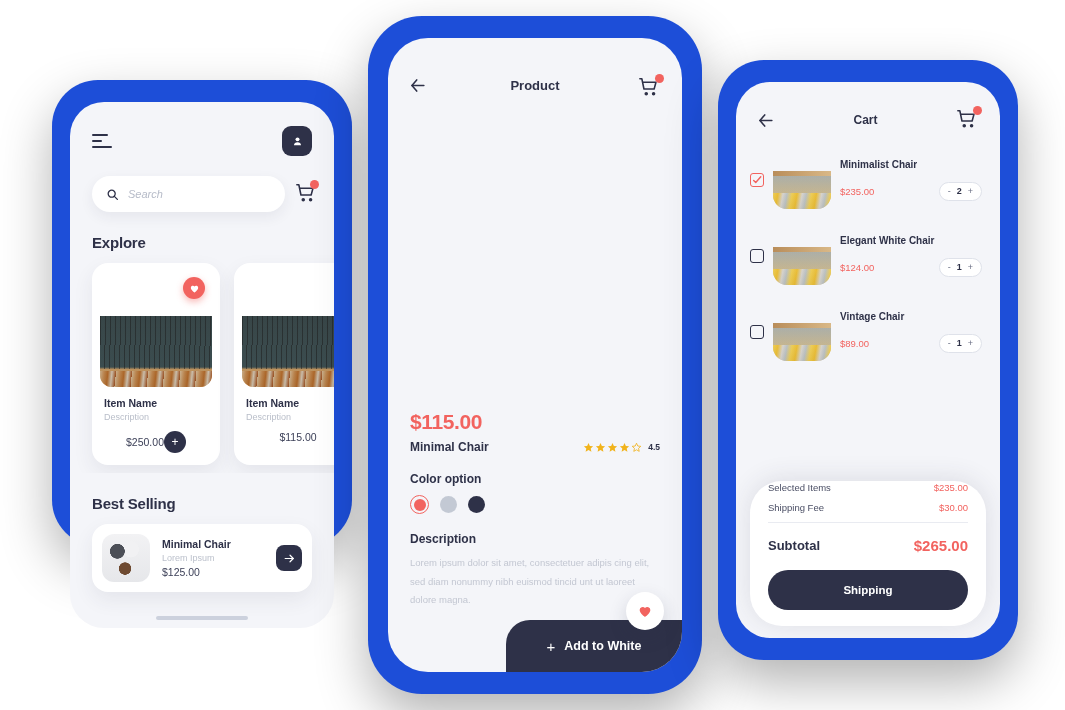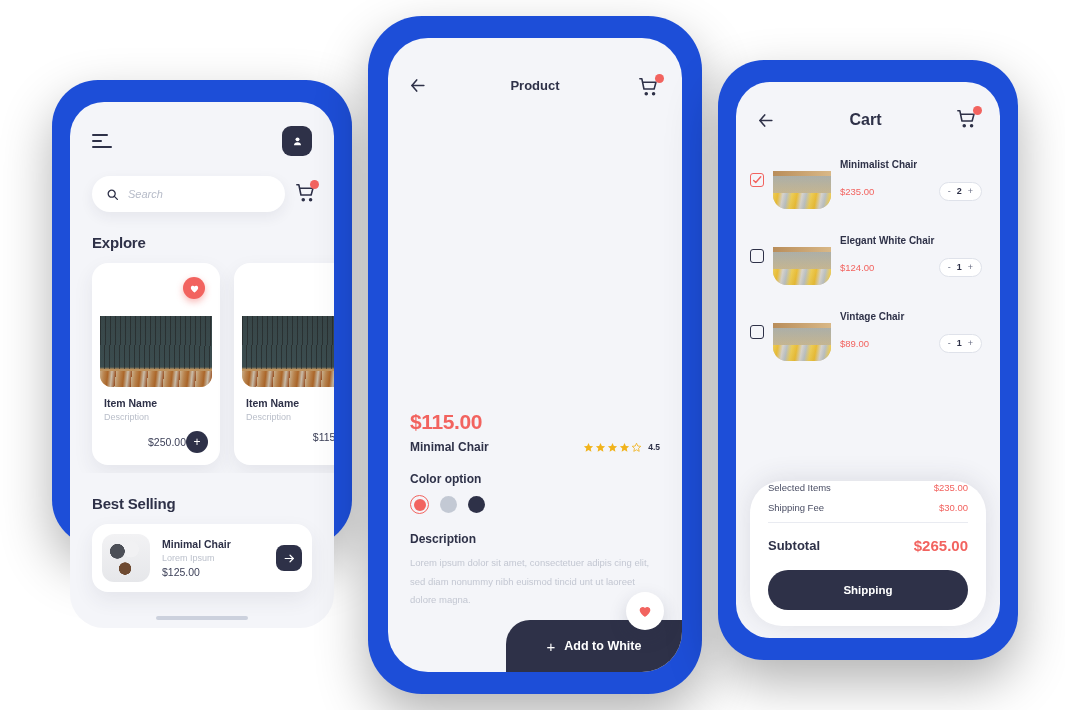--- a/index.html
+++ b/index.html
@@ -102,21 +102,21 @@
     position: relative; width: 100%; height: 116px; border-radius: 12px; overflow: hidden;
   }
   .fav-pin {
     position: absolute; right: 7px; top: 6px;
     width: 22px; height: 22px; border-radius: 50%;
     background: #f2635f; display: flex; align-items: center; justify-content: center;
     box-shadow: 0 3px 7px rgba(242,99,95,0.45);
   }
   .pcard .pname { font-size: 10.5px; font-weight: bold; color: #2e3148; margin-top: 10px; padding: 0 4px; }
   .pcard .pdesc { font-size: 9px; color: #b9bec9; margin-top: 3px; padding: 0 4px; }
-  .pcard .pfoot { display: flex; align-items: center; justify-content: flex-end;
+  .pcard .pfoot { display: flex; align-items: center; justify-content: center;
                   margin-top: 9px; padding: 0 4px; }
   .pcard .pprice { font-size: 10.5px; color: #3b3f57; }
   .add-dot {
     width: 22px; height: 22px; border-radius: 50%; background: #2e3148;
     display: flex; align-items: center; justify-content: center;
     color: #fff; font-size: 12px; line-height: 1;
   }
 
   .bs-card {
     margin: 12px 22px 0 22px; background: #ffffff; border-radius: 16px;
@@ -178,21 +178,21 @@
     display: flex; align-items: center; justify-content: center; gap: 9px;
     color: #ffffff; font-size: 12.5px; font-weight: bold;
   }
   .atc .plus { font-size: 15px; font-weight: normal; line-height: 1; }
 
   
   .p3-top {
     display: flex; align-items: center; justify-content: space-between;
     padding: 26px 20px 0 20px;
   }
-  .p3-title { font-size: 16px; font-weight: bold; color: #2e3148; }
+  .p3-title { font-size: 12px; font-weight: bold; color: #2e3148; }
 
   .cart-list { padding: 10px 18px 0 14px; }
   .cart-item { display: flex; align-items: center; gap: 9px; padding: 9px 0; }
   .chk {
     width: 14px; height: 14px; border-radius: 3px; border: 1.6px solid #2e3148;
     flex: 0 0 auto; display: flex; align-items: center; justify-content: center;
   }
   .chk.on { border-color: #f2635f; }
   .ci-thumb { width: 58px; height: 58px; border-radius: 14px; overflow: hidden; flex: 0 0 auto; }
   .ci-info { flex: 1; min-width: 0; }

